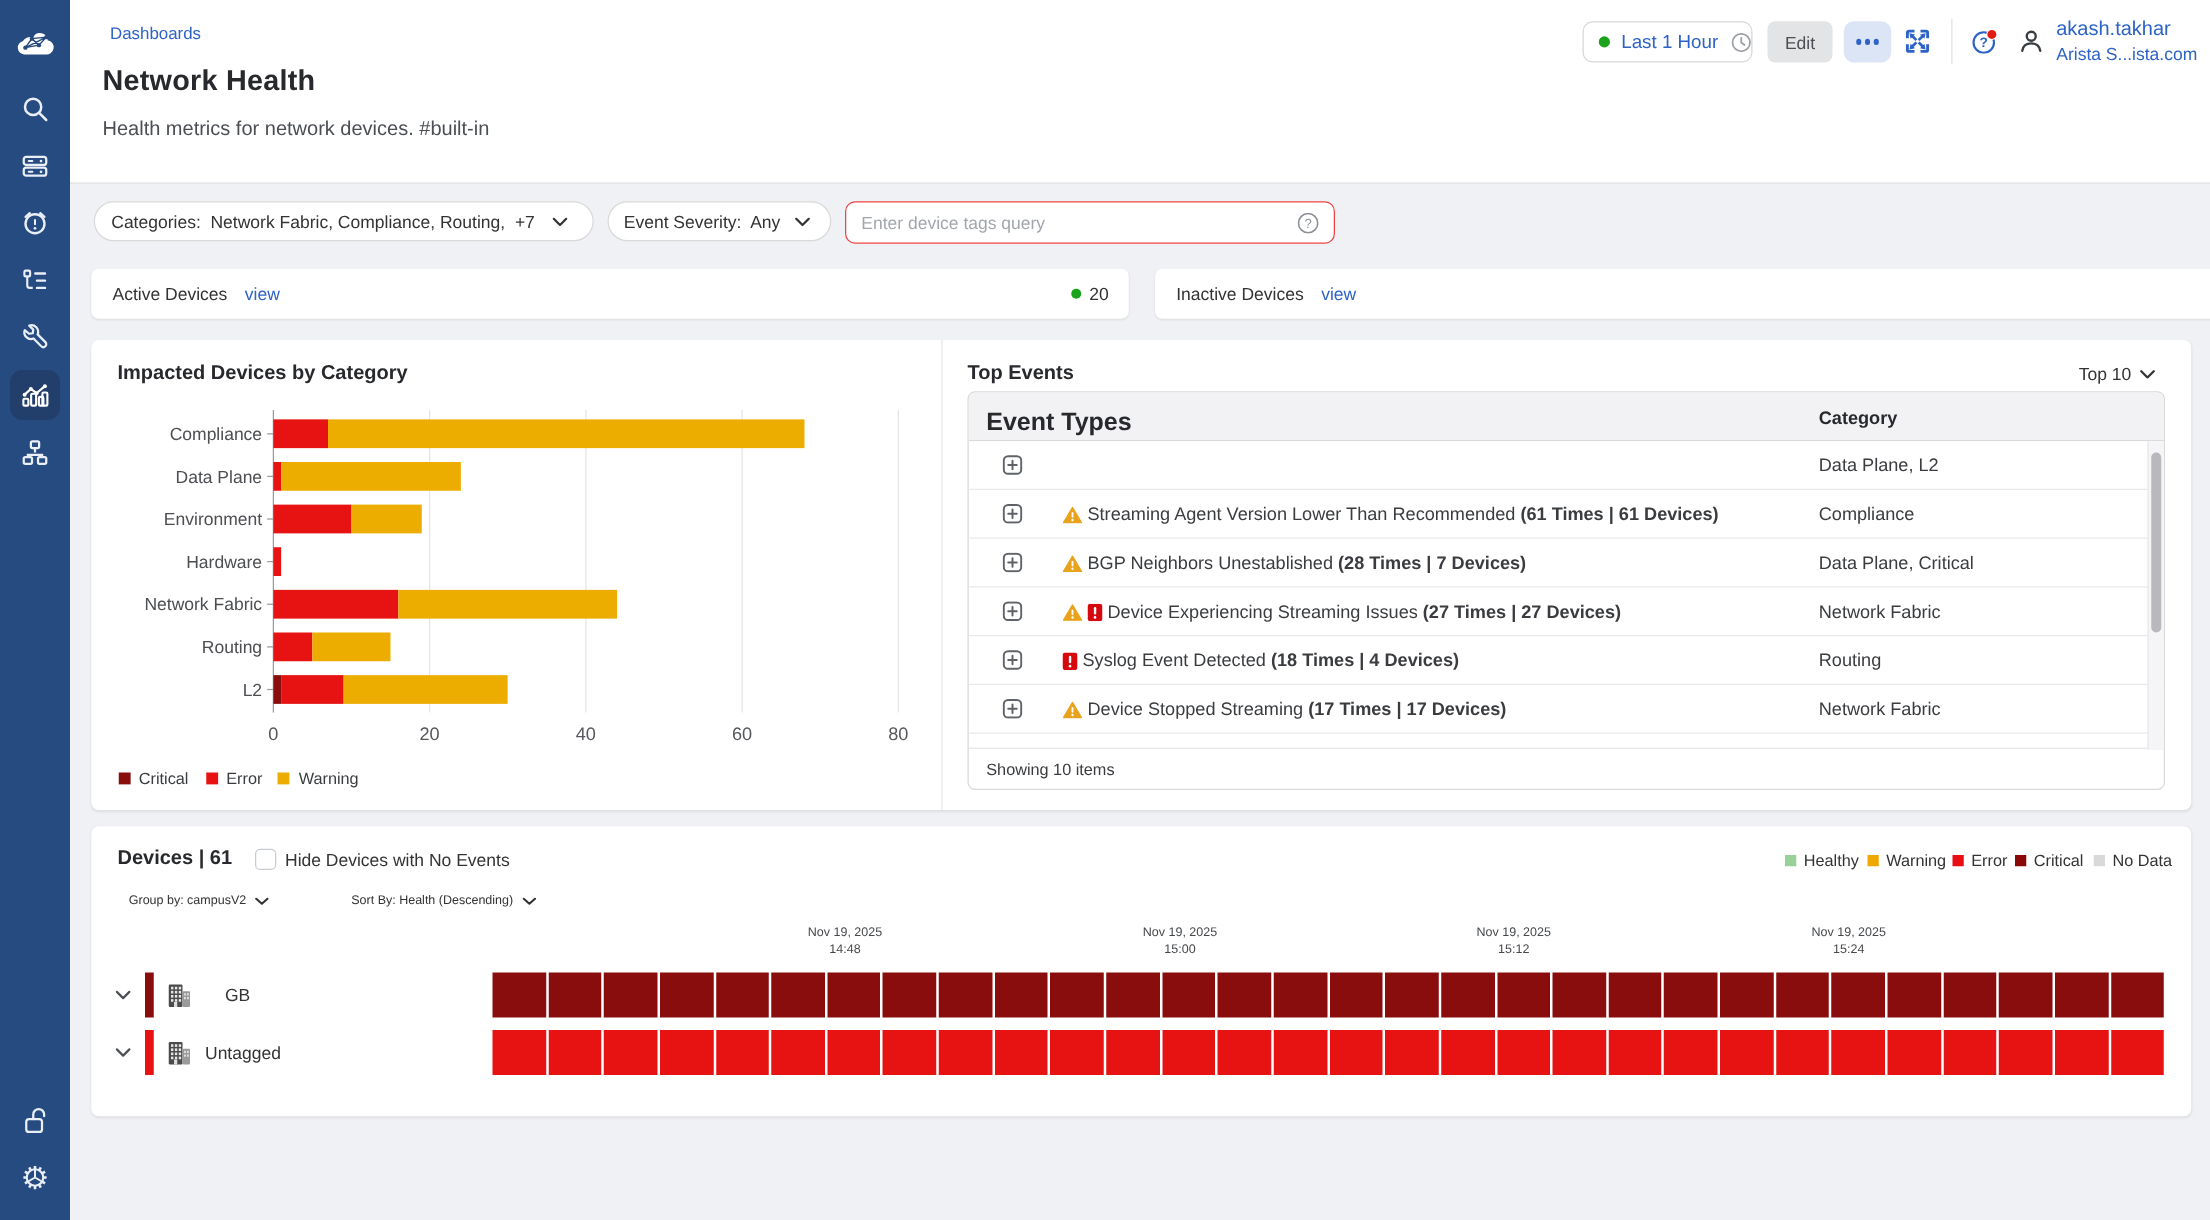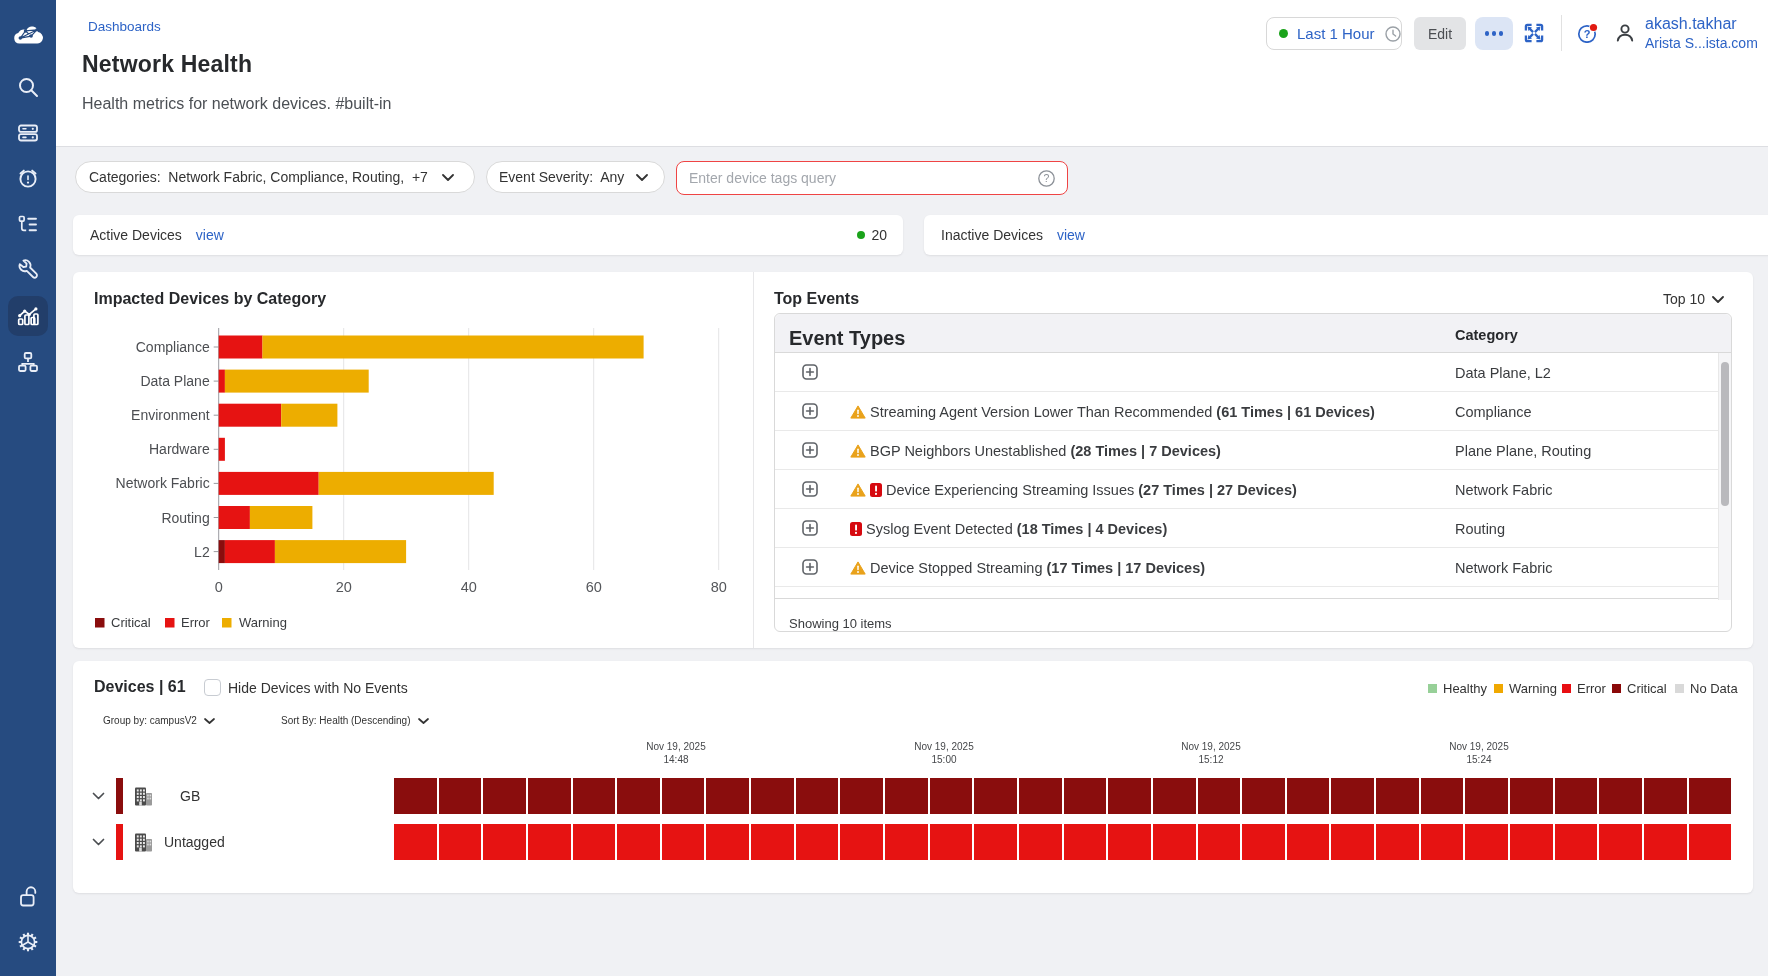--- a/index.html
+++ b/index.html
@@ -41,21 +41,21 @@
 .ptitle{font-size:16px;font-weight:bold;color:#27292c}
 
 .tbl{left:774px;top:313px;width:958px;height:319px;border:1px solid #d9d9d9;border-radius:6px;background:#fff}
 .thead{position:absolute;left:0;top:0;width:100%;height:39px;background:#f2f2f5;border-bottom:1px solid #d9d9d9;border-radius:6px 6px 0 0}
 .thead .c1{position:absolute;left:14px;top:13px;font-size:20px;font-weight:bold;color:#27292c}
 .thead .c2{position:absolute;left:680px;top:13px;font-size:14.5px;font-weight:bold;color:#27292c}
 .trow{position:absolute;left:0;width:100%;height:39px;border-bottom:1px solid #e9e9e9}
 .trow .plus{position:absolute;left:27px;top:11px}
 .trow .evt{position:absolute;left:75px;top:0;height:39px;display:flex;align-items:center;gap:4px;font-size:14.5px;color:#3a3c3f;white-space:nowrap}
 .trow .cat{position:absolute;left:680px;top:0;height:39px;display:flex;align-items:center;font-size:14.5px;color:#3a3c3f}
-.tfoot{position:absolute;left:0;bottom:0;width:100%;height:33px;border-top:1px solid #d9d9d9;display:flex;align-items:flex-end;border-radius:0 0 6px 6px}
+.tfoot{position:absolute;left:0;bottom:0;width:100%;height:33px;border-top:1px solid #d9d9d9;display:flex;align-items:center;border-radius:0 0 6px 6px}
 .tfoot span{font-size:13px;color:#3a3c3f;margin-left:14px}
 .sbar{position:absolute;right:0;top:39px;width:13px;height:247px;background:#f5f5f7;border-left:1px solid #e8e8e8}
 .sbar i{position:absolute;left:2px;top:9px;width:8px;height:144px;background:#b9b9bd;border-radius:4px}
 
 .devpanel{left:73px;top:661px;width:1680px;height:232px}
 .chk{left:204px;top:679px;width:17px;height:17px;border:1px solid #c8ccd2;border-radius:4px;background:#fff}
 .lgd{position:absolute;display:flex;align-items:center;font-size:13px;color:#333}
 .lgd i{width:9px;height:9px;margin-right:6px}
 .timelab{position:absolute;text-align:center;font-size:10px;color:#46484b;line-height:13px}
 .blocks{position:absolute;left:394px;width:1337px;height:36px;display:flex;gap:2px}
@@ -247,21 +247,21 @@
         </svg>
       </span>
       <span class="evt">
         <svg width="16" height="14" viewBox="0 0 16 14" style="">
           <path d="M8 .9 L15.2 13.1 H.8 Z" fill="#e9a21b" stroke="#e9a21b" stroke-width="1" stroke-linejoin="round"></path>
           <rect x="7.25" y="4.6" width="1.5" height="4.6" rx=".75" fill="#fff"></rect>
           <circle cx="8" cy="11" r=".95" fill="#fff"></circle>
         </svg>
         <span>BGP Neighbors Unestablished <b>(28 Times | 7 Devices)</b></span>
       </span>
-      <span class="cat">Plane Plane, Routing</span>
+      <span class="cat">Data Plane, Critical</span>
     </div>
     <div class="trow" style="top:156px">
       <span class="plus">
         <svg width="16" height="16" viewBox="0 0 16 16" style="">
           <rect x="1" y="1" width="14" height="14" rx="3.5" fill="none" stroke="#5f6368" stroke-width="1.6"></rect>
           <path d="M8 4.6v6.8M4.6 8h6.8" stroke="#5f6368" stroke-width="1.6" stroke-linecap="round"></path>
         </svg>
       </span>
       <span class="evt">
         <svg width="16" height="14" viewBox="0 0 16 14" style="">

